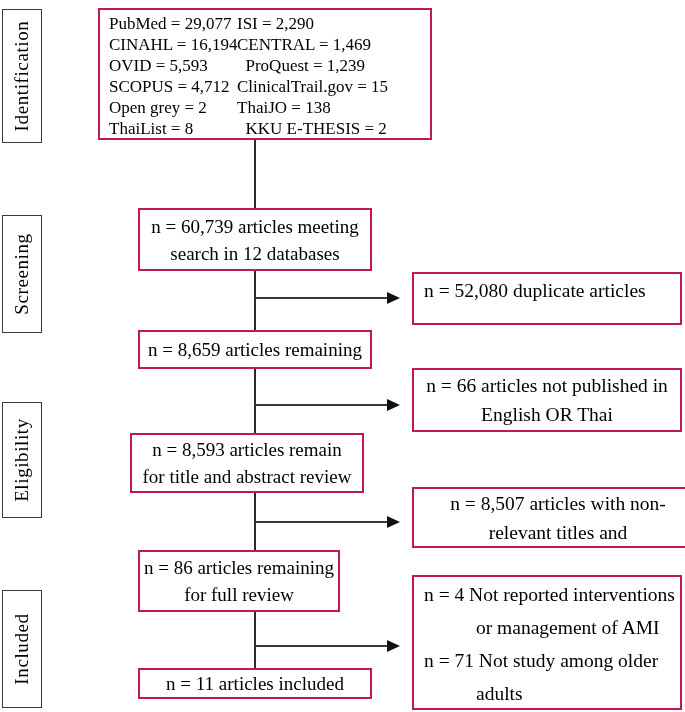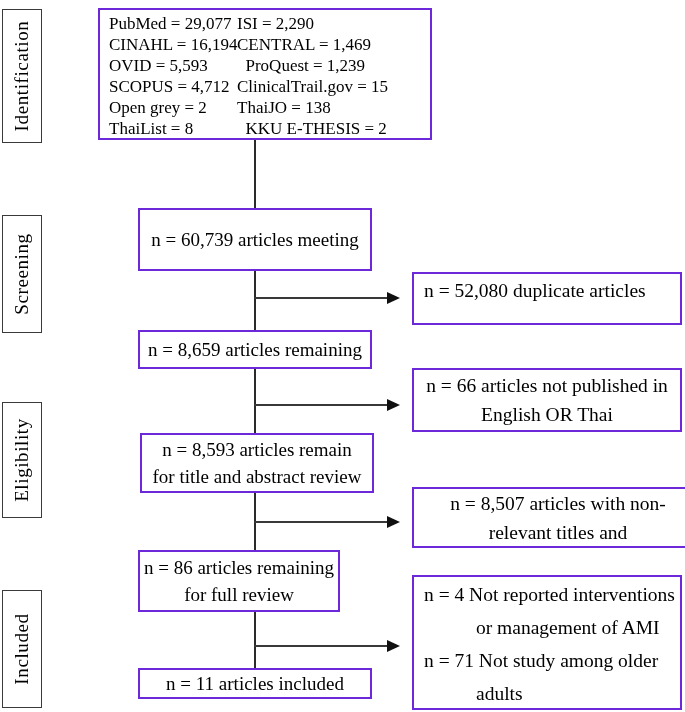--- a/index.html
+++ b/index.html
@@ -9,21 +9,21 @@
     width: 685px;
     height: 712px;
     background: #ffffff;
     color: #000000;
     font-family: "Liberation Serif", "DejaVu Serif", serif;
     overflow: hidden;
   }
   .box {
     position: absolute;
     background: #ffffff;
-    border: 2px solid #6d28d9;
+    border: 2px solid #be185d;
   }
   .stage {
     border: 1.5px solid #3a3a3a;
     display: flex;
     align-items: center;
     justify-content: center;
   }
   .stage .vtext {
     transform: rotate(-90deg);
     white-space: nowrap;
@@ -116,25 +116,26 @@
     <span>SCOPUS = 4,712</span>
     <span>ClinicalTrail.gov = 15</span>
     <span>Open grey = 2</span>
     <span>ThaiJO = 138</span>
     <span>ThaiList = 8</span>
     <span>  KKU E-THESIS = 2</span>
   </div>
 
   <div class="box flow" style="left:138px; top:208px; width:234px; height:63px;text-align:center;">
     <div>n = 60,739 articles meeting</div>
+    <div>search in 12 databases</div>
   </div>
   <div class="box flow" style="left:138px; top:330px; width:234px; height:39px;">
     <div>n = 8,659 articles remaining</div>
   </div>
-  <div class="box flow" style="left:140px; top:433px; width:234px; height:60px;">
+  <div class="box flow" style="left:130px; top:433px; width:234px; height:60px;">
     <div>n = 8,593 articles remain</div>
     <div>for title and abstract review</div>
   </div>
   <div class="box flow" style="left:138px; top:550px; width:202px; height:62px;">
     <div>n = 86 articles remaining</div>
     <div>for full review</div>
   </div>
   <div class="box flow" style="left:138px; top:668px; width:234px; height:31px;">
     <div>n = 11 articles included</div>
   </div>

